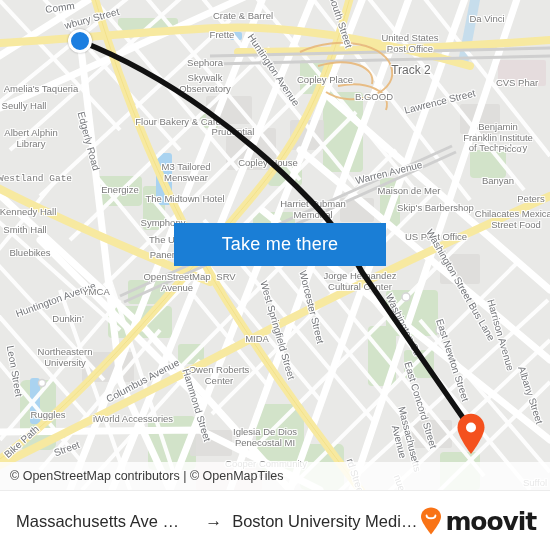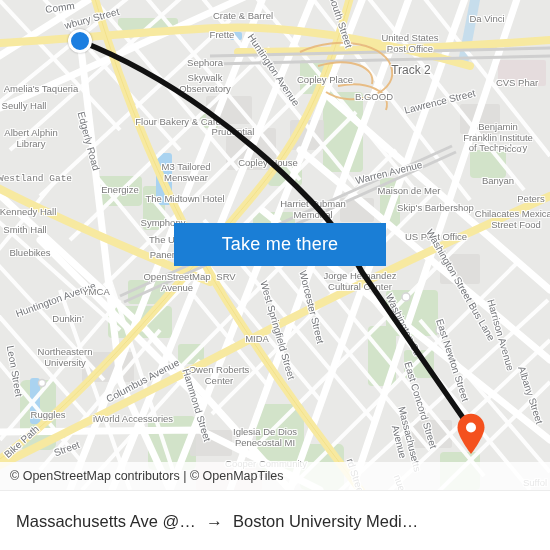--- a/index.html
+++ b/index.html
@@ -363,15 +363,23 @@
   </div>
 
   <button id="cta">Take me there</button>
 
   <div id="bottom-bar">
     <div id="trip-summary">
       <div id="origin-label" class="endpoint">Massachusetts Ave @ ...</div>
       <div id="trip-arrow">→</div>
       <div id="destination-label" class="endpoint">Boston University Medic...</div>
     </div>
+    <div id="moovit-logo">
+      <svg width="22" height="28" viewBox="0 0 22 28">
+        <path d="M11 27.5 C 11 27.5, 21 15.5, 21 9.8 C 21 4.4, 16.5 0.5, 11 0.5
+                 C 5.5 0.5, 1 4.4, 1 9.8 C 1 15.5, 11 27.5, 11 27.5 Z" fill="#f97316"></path>
+        <path d="M6.6 8.4 C 6.6 12.1, 15.4 12.1, 15.4 8.4" fill="none" stroke="#ffffff" stroke-width="1.9" stroke-linecap="round"></path>
+      </svg>
+      <span id="moovit-wordmark">moovit</span>
+    </div>
   </div>
 
 </div>
 
 </body></html>

